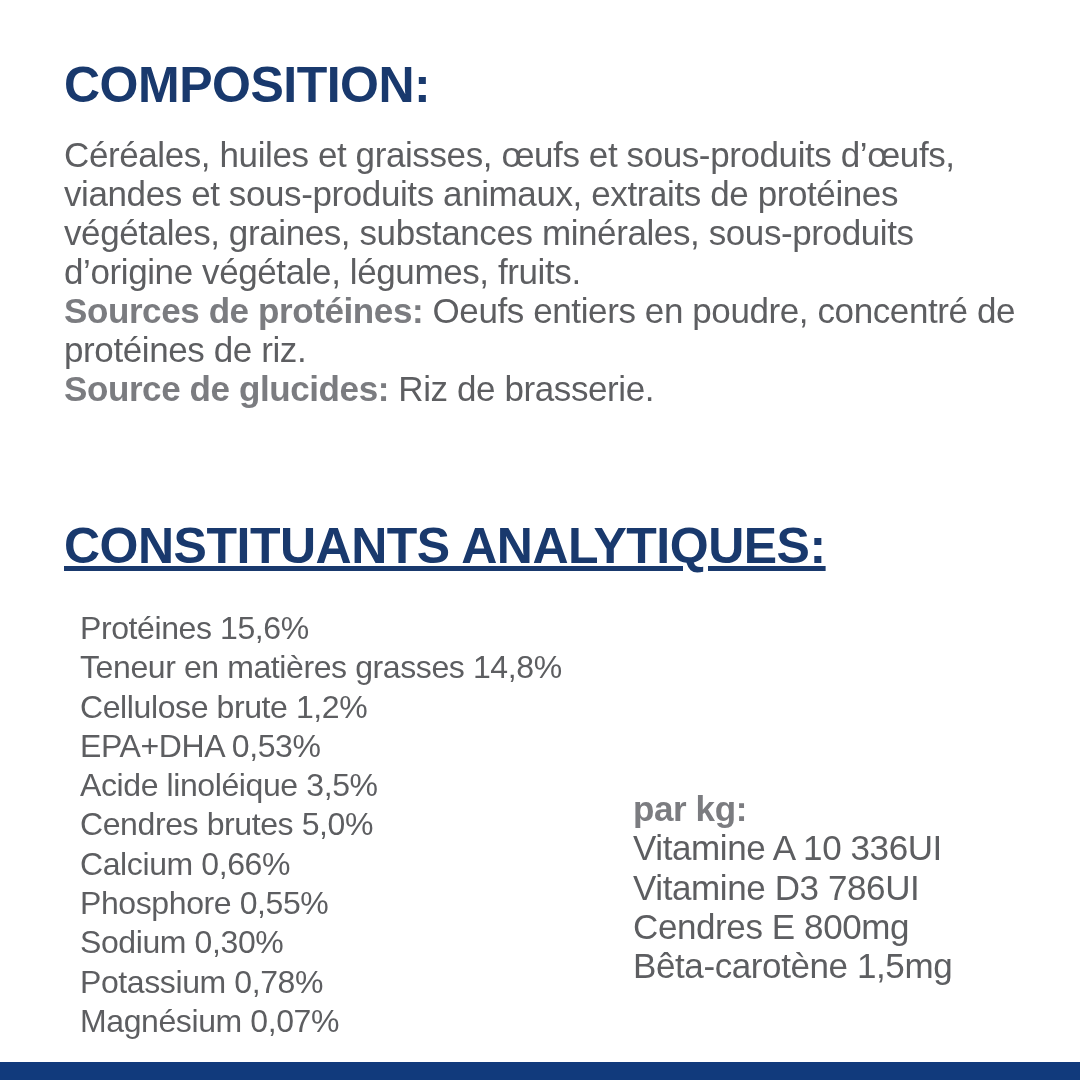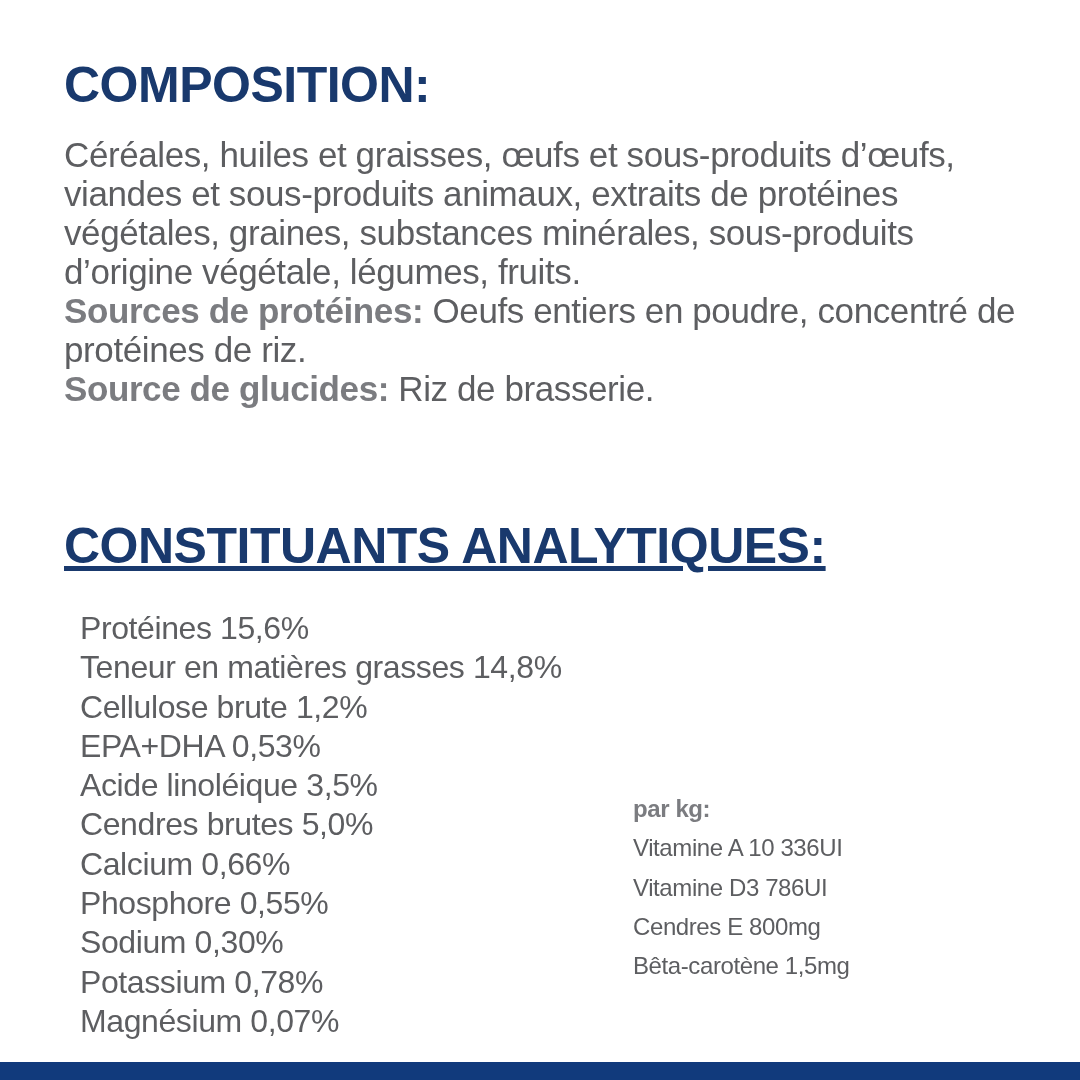--- a/index.html
+++ b/index.html
@@ -58,21 +58,21 @@
     line-height: 39.3px;
     letter-spacing: -0.4px;
     white-space: nowrap;
   }
 
   .perkg {
     position: absolute;
     left: 633px;
     top: 789px;
     color: var(--text-gray);
-    font-size: 24px;
+    font-size: 35px;
     line-height: 39.3px;
     letter-spacing: -0.4px;
     white-space: nowrap;
   }
   .perkg-label { margin: 0; font-weight: 700; color: var(--label-gray); }
   .perkg-list { margin: 0; padding: 0; list-style: none; }
 
   .bottom-bar {
     position: absolute;
     left: 0;

